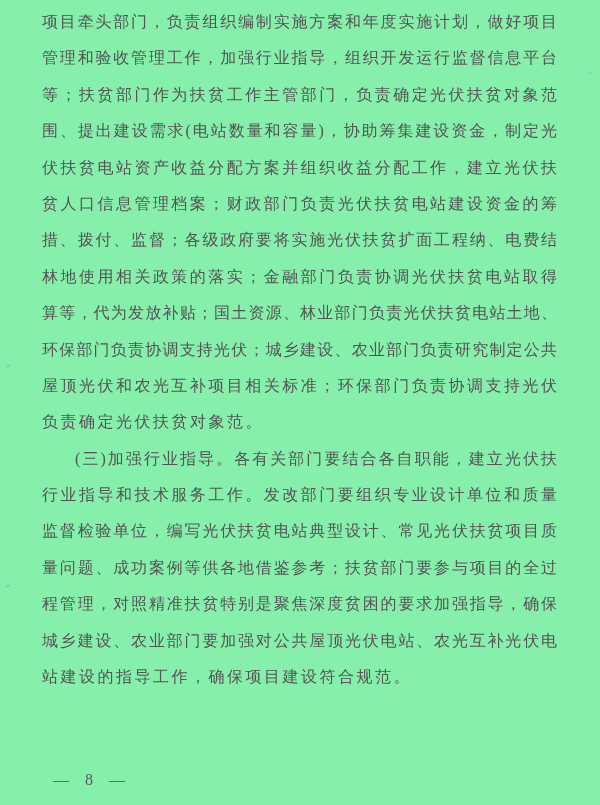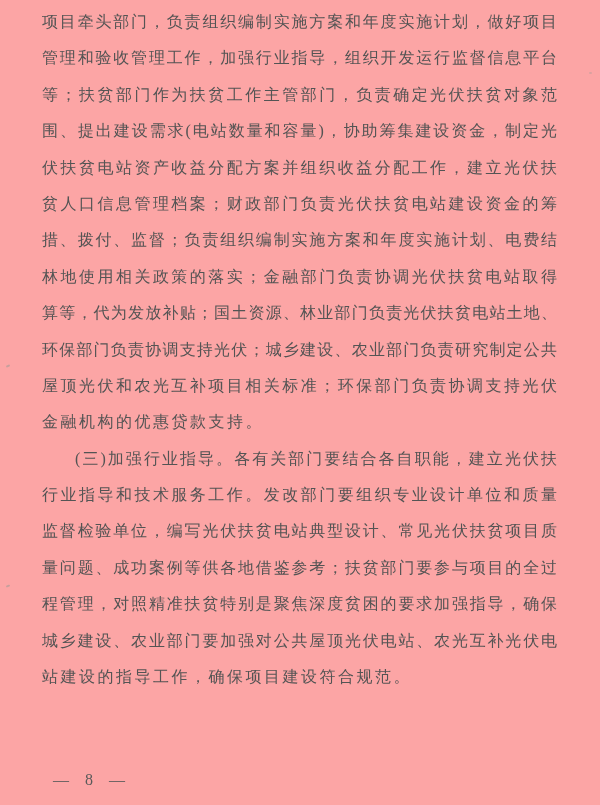--- a/index.html
+++ b/index.html
@@ -4,21 +4,21 @@
 <style>
   html, body {
     margin: 0;
     padding: 0;
     background: #ffffff;
   }
   .page {
     position: relative;
     width: 600px;
     height: 805px;
-    background: #fca5a5;
+    background: #86efac;
     overflow: hidden;
     font-family: "Liberation Serif", serif;
     color: #545454;
     box-sizing: border-box;
   }
   .text-block {
     position: absolute;
     left: 42px;
     right: 42px;
     top: 4px;
@@ -65,26 +65,26 @@
 <body>
 
 <div class="page">
   <div class="text-block">
     <div class="line">项目牵头部门，负责组织编制实施方案和年度实施计划，做好项目</div>
     <div class="line">管理和验收管理工作，加强行业指导，组织开发运行监督信息平台</div>
     <div class="line">等；扶贫部门作为扶贫工作主管部门，负责确定光伏扶贫对象范</div>
     <div class="line">围、提出建设需求(电站数量和容量)，协助筹集建设资金，制定光</div>
     <div class="line">伏扶贫电站资产收益分配方案并组织收益分配工作，建立光伏扶</div>
     <div class="line">贫人口信息管理档案；财政部门负责光伏扶贫电站建设资金的筹</div>
-    <div class="line">措、拨付、监督；负责组织编制实施方案和年度实施计划、电费结</div>
+    <div class="line">措、拨付、监督；各级政府要将实施光伏扶贫扩面工程纳、电费结</div>
     <div class="line">林地使用相关政策的落实；金融部门负责协调光伏扶贫电站取得</div>
     <div class="line">算等，代为发放补贴；国土资源、林业部门负责光伏扶贫电站土地、</div>
     <div class="line">环保部门负责协调支持光伏；城乡建设、农业部门负责研究制定公共</div>
     <div class="line">屋顶光伏和农光互补项目相关标准；环保部门负责协调支持光伏</div>
-    <div class="line end">金融机构的优惠贷款支持。</div>
+    <div class="line end">负责确定光伏扶贫对象范。</div>
     <div class="line indent">(三)加强行业指导。各有关部门要结合各自职能，建立光伏扶</div>
     <div class="line">行业指导和技术服务工作。发改部门要组织专业设计单位和质量</div>
     <div class="line">监督检验单位，编写光伏扶贫电站典型设计、常见光伏扶贫项目质</div>
     <div class="line">量问题、成功案例等供各地借鉴参考；扶贫部门要参与项目的全过</div>
     <div class="line">程管理，对照精准扶贫特别是聚焦深度贫困的要求加强指导，确保</div>
     <div class="line">城乡建设、农业部门要加强对公共屋顶光伏电站、农光互补光伏电</div>
     <div class="line end">站建设的指导工作，确保项目建设符合规范。</div>
   </div>
 
   <div class="page-footer">— 8 —</div>

